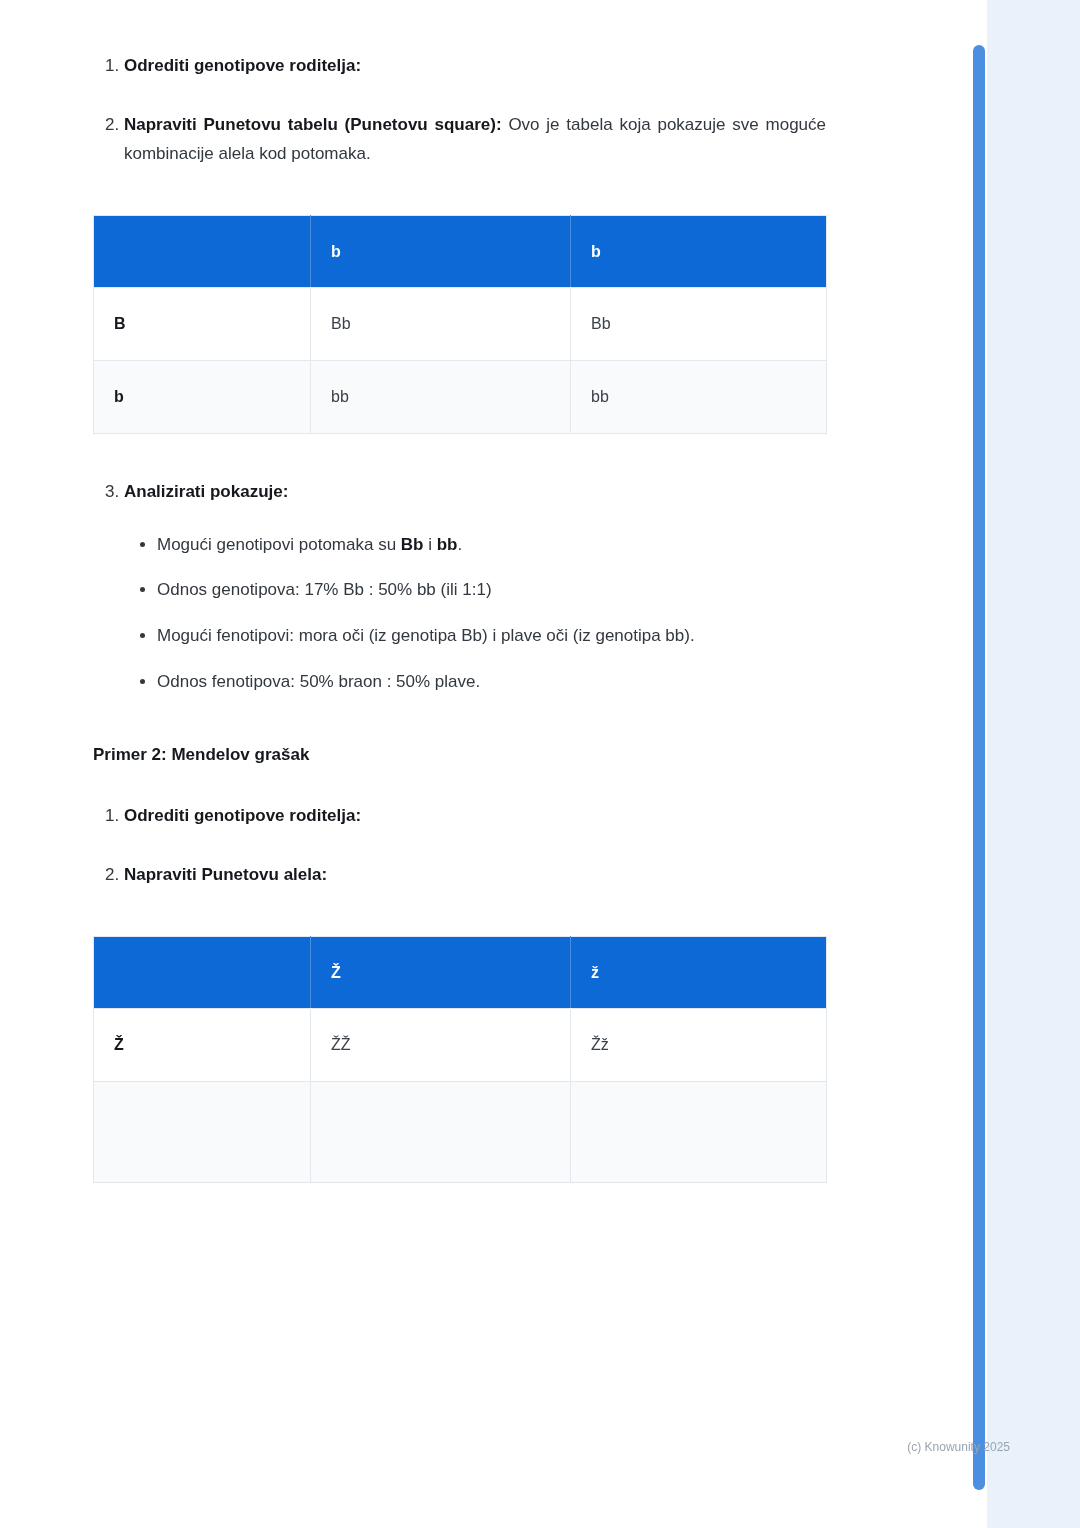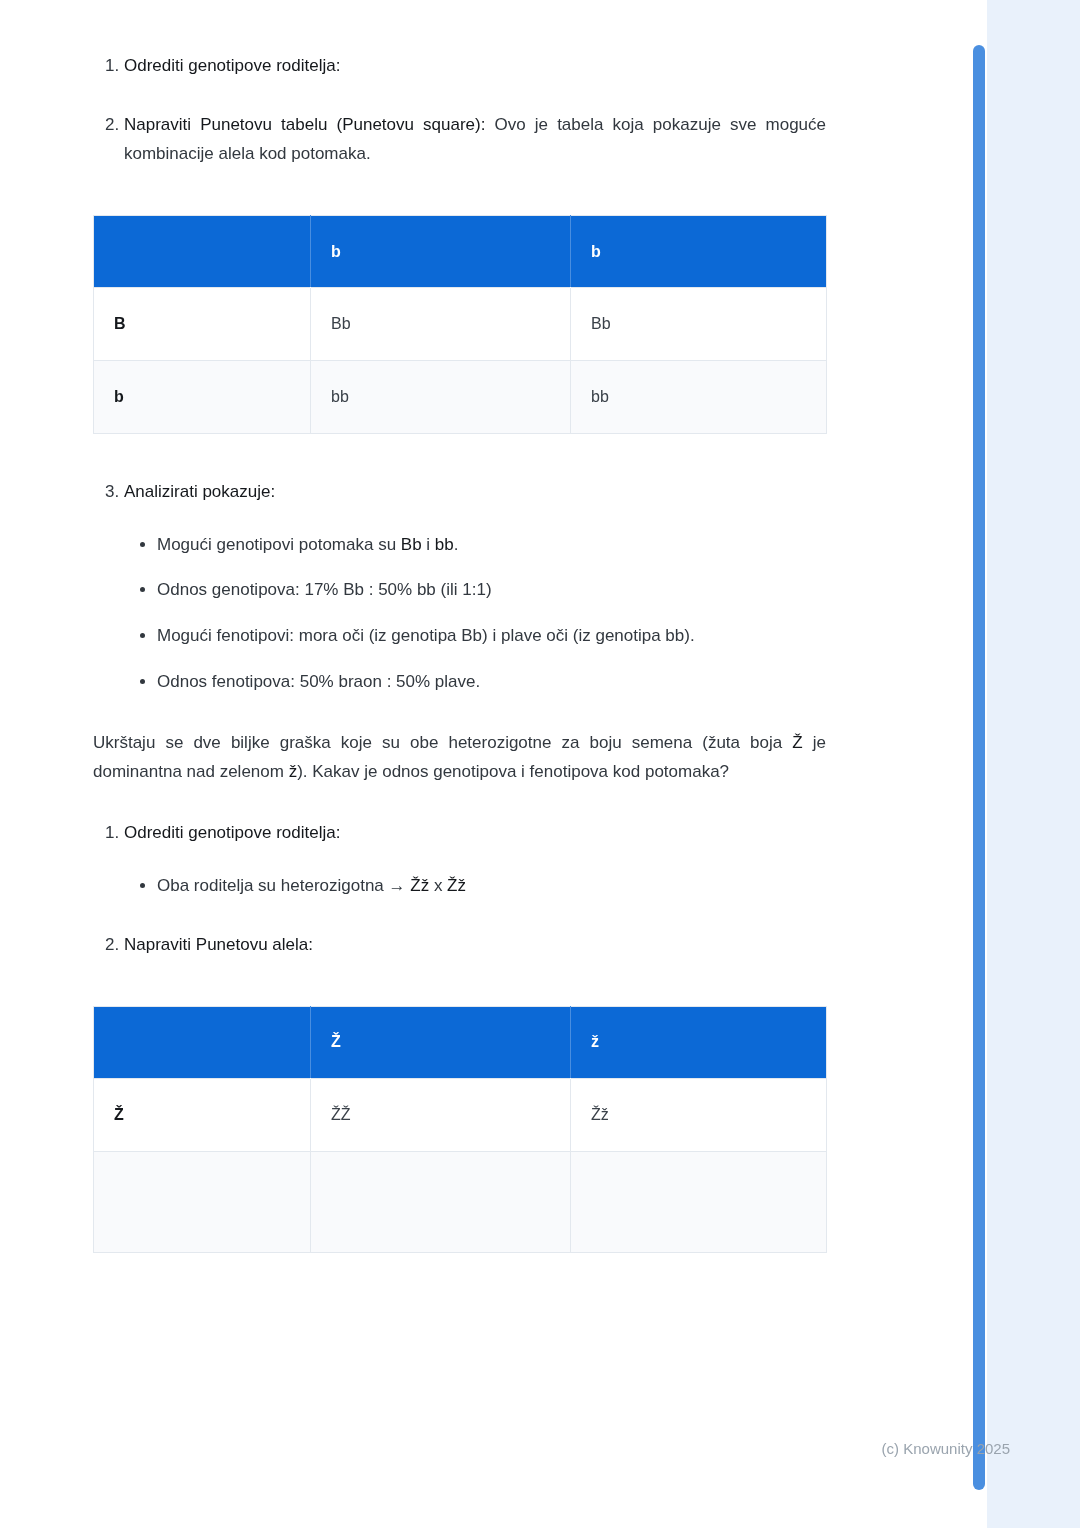--- a/index.html
+++ b/index.html
@@ -18,30 +18,30 @@
   }
   .scroll-thumb {
     position: absolute; top: 45px; right: 95px;
     width: 12px; height: 1445px;
     border-radius: 6px;
     background: var(--scrollbar-thumb, #4a8fe0);
     z-index: 2;
   }
   .footer-copy {
     position: absolute; top: 1440px; right: 70px;
-    font-size: 15px; color: var(--footer-text, #9aa4ae);
+    font-size: 12px; color: var(--footer-text, #9aa4ae);
     z-index: 3; white-space: nowrap;
   }
   .content {
     position: absolute; left: 93px; top: 0;
     width: 733px; padding-top: 52px;
     font-size: 17px; line-height: 1.7;
     z-index: 0;
   }
-  strong { color: var(--bold-text, #15181c); font-weight: 400; margin-top: 28px; }
+  strong { color: var(--bold-text, #15181c); font-weight: 700; margin-top: 28px; }
   .question { margin: 0 0 36px 0; }
   ol.steps { margin: 0; padding-left: 31px; }
   ol.steps > li { margin-bottom: 30px; }
   ol.steps > li:last-child { margin-bottom: 0; }
   ul.bullets { list-style: disc; margin: 24px 0 0 0; padding-left: 33px; }
   ul.bullets > li { margin-bottom: 17px; }
   ul.bullets > li:last-child { margin-bottom: 0; }
   .just { text-align: justify; display: block; }
   .ptable-wrap { margin: 46px 0 44px 0; }
   .ptable-wrap.last { margin-bottom: 0; }
@@ -129,29 +129,26 @@
       <ul class="bullets">
         <li>Mogući genotipovi potomaka su <strong>Bb</strong> i <strong>bb</strong>.</li>
         <li>Odnos genotipova: 17% Bb : 50% bb (ili 1:1)</li>
         <li>Mogući fenotipovi: mora oči (iz genotipa Bb) i plave oči (iz genotipa bb).</li>
         <li>Odnos fenotipova: 50% braon : 50% plave.</li>
       </ul>
     </li>
   </ol>
 
 
+  <p class="section-heading">Primer 2: Mendelov grašak</p>
 
-  <p class="para">Ukrštaju se dve biljke graška koje su obe heterozigotne za boju semena (žuta boja <strong>Ž</strong> je dominantna nad zelenom <strong>ž</strong>). Kakav je odnos genotipova i fenotipova kod potomaka?</p>
 
   <ol class="steps second">
     <li>
       <span><strong>Odrediti genotipove roditelja:</strong></span>
-      <ul class="bullets">
-        <li>Oba roditelja su heterozigotna → <strong>Žž</strong> x <strong>Žž</strong></li>
-      </ul>
     </li>
     <li>
       <span><strong>Napraviti Punetovu alela:</strong></span>
     </li>
   </ol>
 
   <div class="ptable-wrap last">
     <table class="ptable cut">
       <colgroup>
           <col class="c1">

